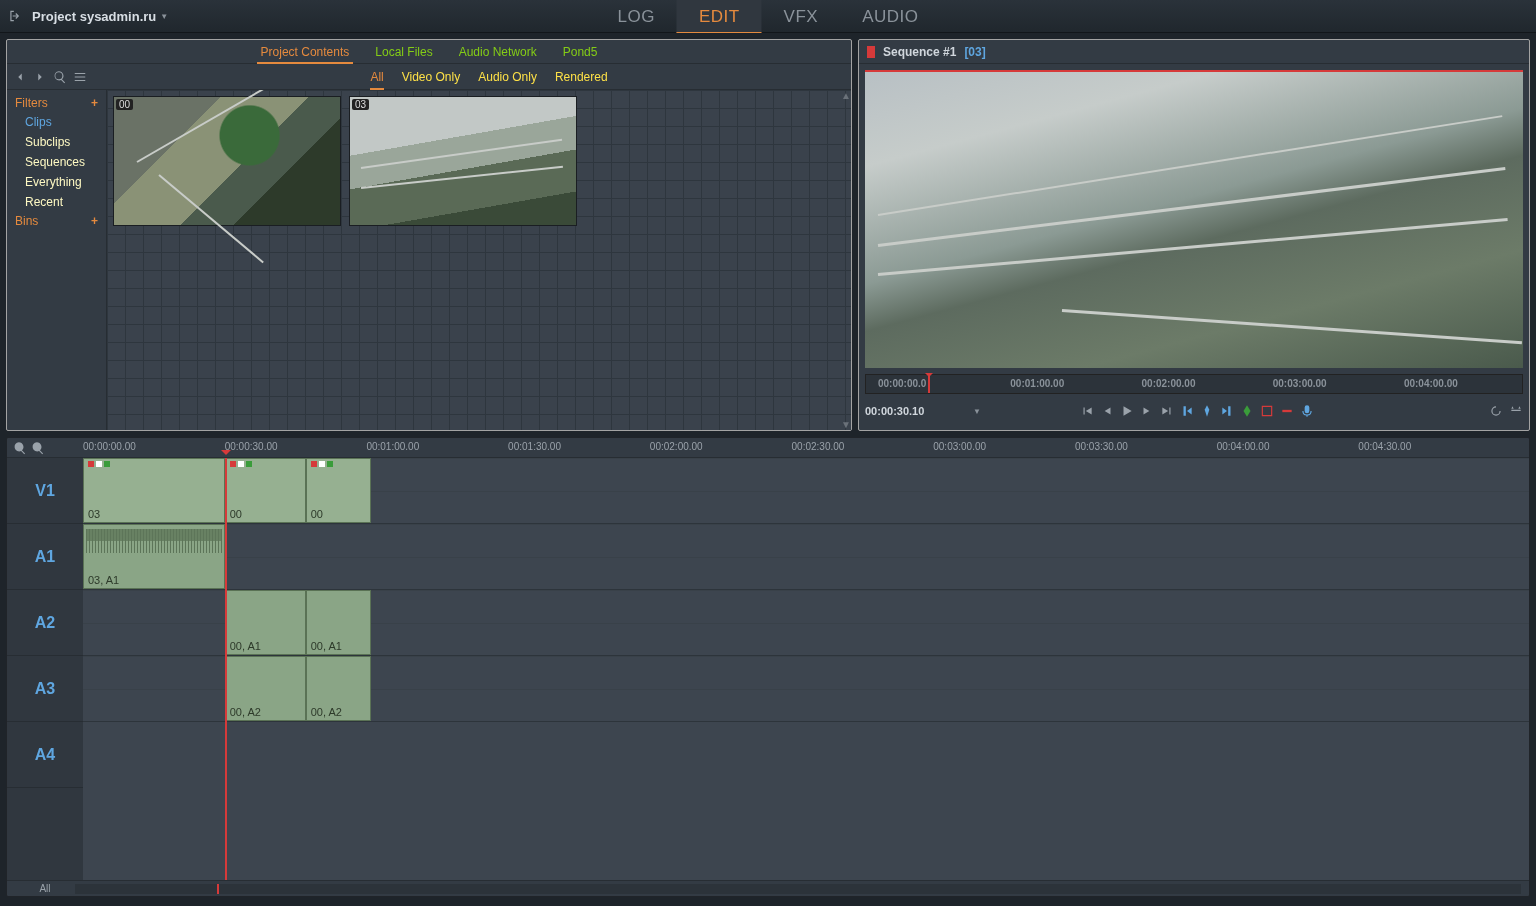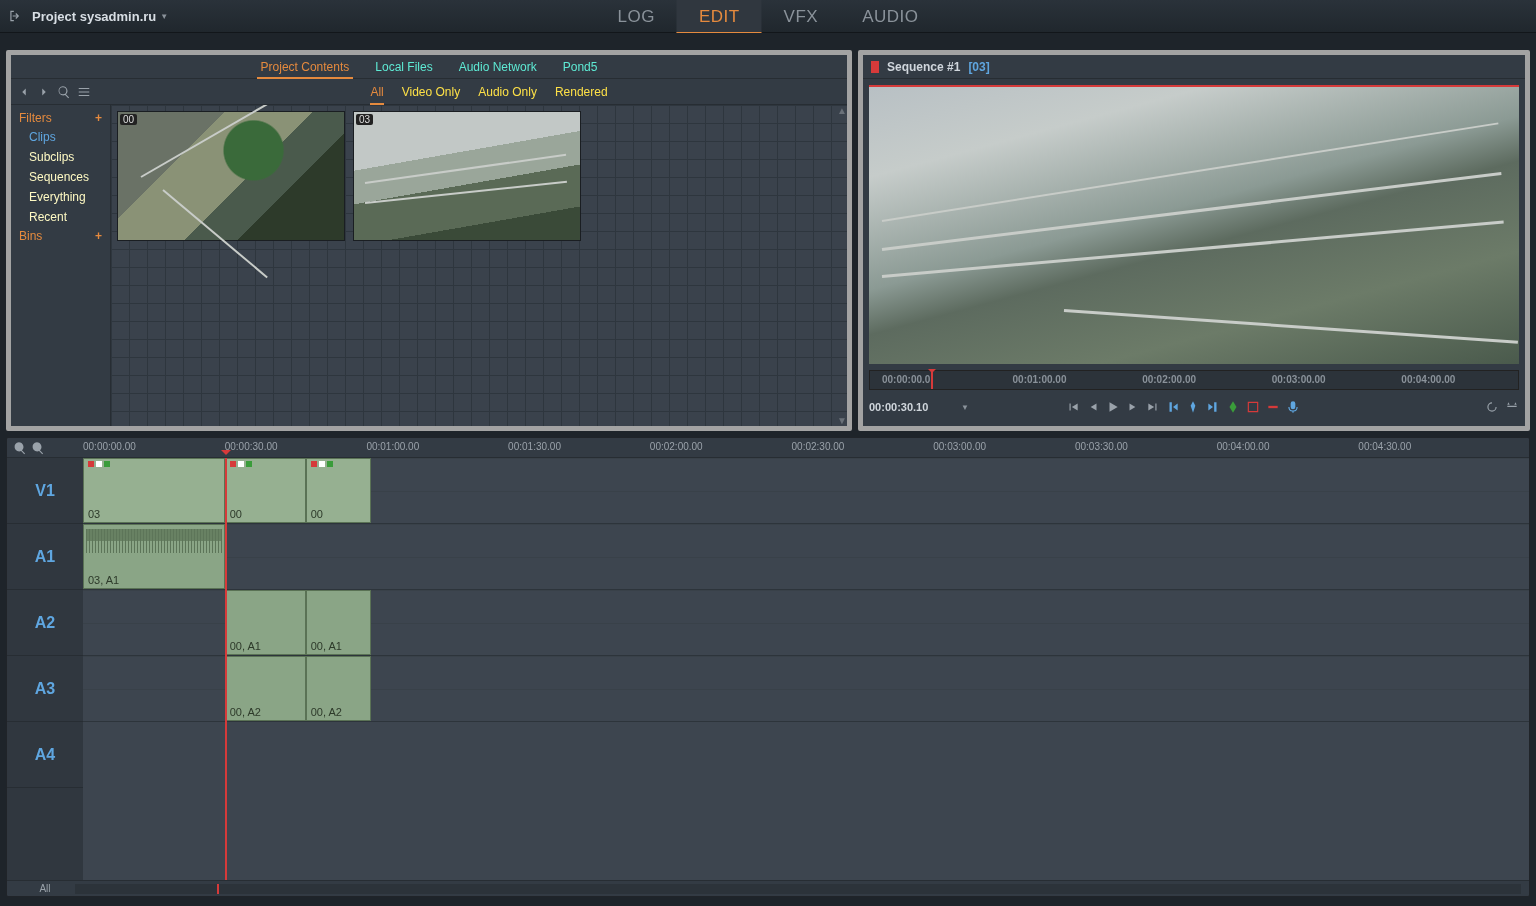--- a/index.html
+++ b/index.html
@@ -27,35 +27,34 @@
 .header-tab {
   padding: 0 22px; height: 33px; line-height: 33px;
   color: #8a929a; font-size: 17px; letter-spacing: .5px; cursor: pointer;
 }
 .header-tab.active { color: #e58a3e; background: #30373f; border-bottom: 1px solid #e58a3e; }
 
 
 .main { display: flex; height: 404px; padding: 6px; gap: 6px; }
 .panel {
   background: #333b44;
-  border: 5px solid #a3a3a3;
+  border: 1px solid #a3a3a3;
   border-radius: 2px;
   flex: 1 1 auto;
   display: flex; flex-direction: column;
   position: relative;
-  margin-top: 11px;
 }
 .panel.left { width: 846px; flex: 0 0 846px; }
 .panel.right { flex: 1; font-weight: bold; }
 
 .lib-tabs {
   height: 24px; display: flex; align-items: center; gap: 18px;
   justify-content: center; border-bottom: 1px solid #272d33;
 }
-.lib-tab { color: #5eead4; font-size: 12px; cursor: pointer; padding: 0 4px; height: 24px; line-height: 24px; }
+.lib-tab { color: #84cc16; font-size: 12px; cursor: pointer; padding: 0 4px; height: 24px; line-height: 24px; }
 .lib-tab.active { color: #e58a3e; border-bottom: 2px solid #e58a3e; }
 .lib-sub {
   height: 26px; display: flex; align-items: center;
   border-bottom: 1px solid #272d33;
   padding: 0 6px; gap: 6px;
 }
 .ico { width: 14px; height: 14px; fill: #9aa2aa; cursor: pointer; flex-shrink: 0; }
 .filter-tabs { display: flex; gap: 18px; margin-left: auto; margin-right: auto; padding-left: 40px;}
 .filter-tab { color: #fde047; font-size: 12px; cursor: pointer; height: 26px; line-height: 26px; }
 .filter-tab.active { color: #e58a3e; border-bottom: 2px solid #e58a3e; }
@@ -116,21 +115,21 @@
   height: 20px; margin: 0 6px;
   background: #2c333a; border: 1px solid #222; position: relative;
   display: flex; font-size: 10px; color: #8a929a;
 }
 .viewer-scrub span { position: absolute; top: 3px; }
 .playhead-mini { position: absolute; top: 0; bottom: 0; width: 8px; }
 .playhead-mini::before { content:''; position:absolute; left:3px; top:0; bottom:0; width:2px; background:#d63a3a; }
 .playhead-mini::after { content:''; position:absolute; left:0; top:-2px; border:4px solid transparent; border-top-color:#d63a3a; }
 .viewer-ctrl {
   height: 30px; margin: 2px 6px 4px; display: flex; align-items: center;
-  gap: 8px; font-size: 11px;
+  gap: 24px; font-size: 11px;
 }
 .tc { color: #d0d6dc; width: 80px; }
 .ctrl-btns { display: flex; gap: 6px; margin: 0 auto; align-items: center; }
 .ctrl-btns .ico, .ctrl-right .ico { width: 14px; height: 14px; cursor: pointer; }
 .ctrl-right { display: flex; gap: 6px; margin-left: auto; }
 
 
 .timeline {
   margin: 0 6px 6px; height: 460px;
   background: #333b44; border: 1px solid #202429; border-radius: 2px;

